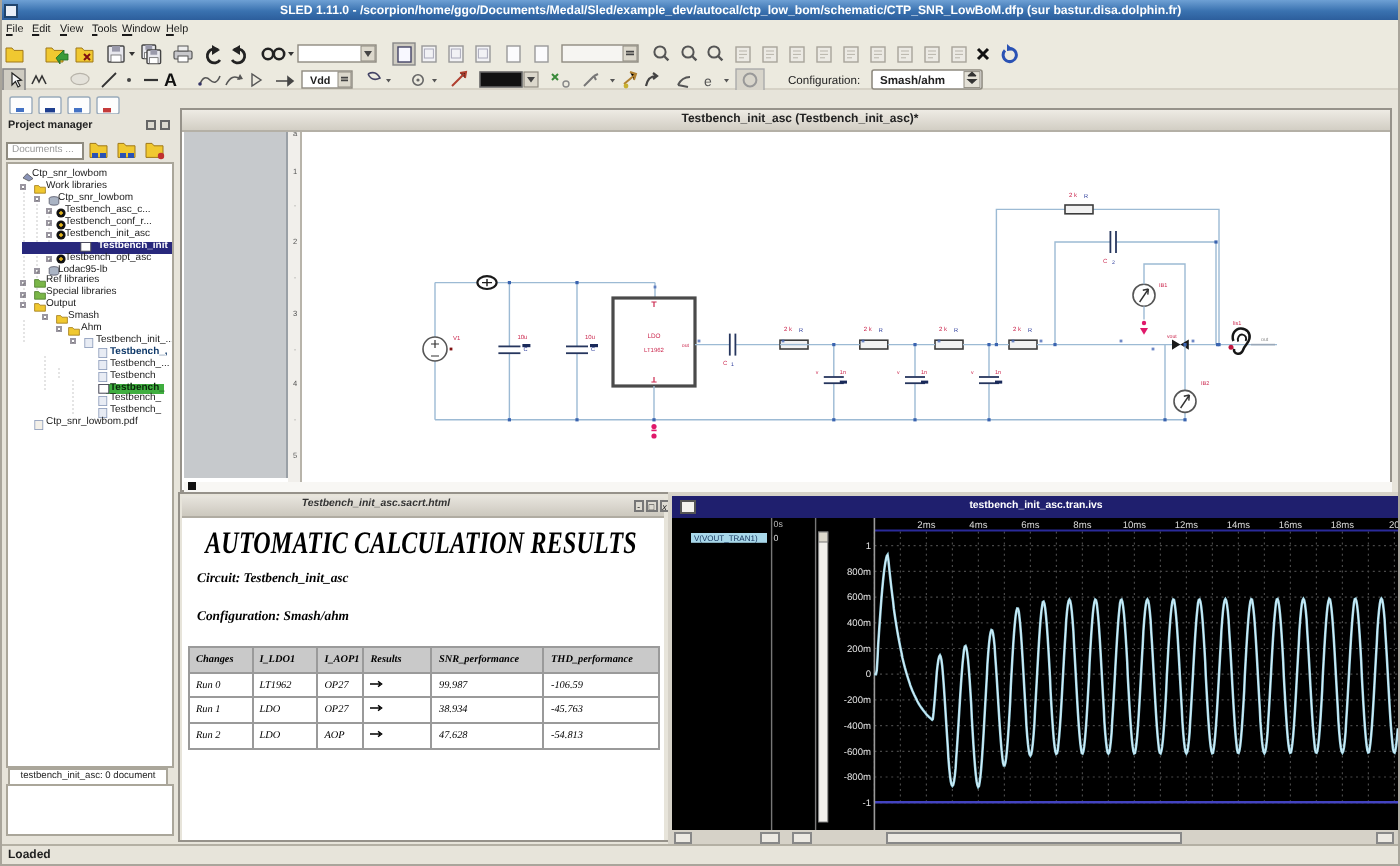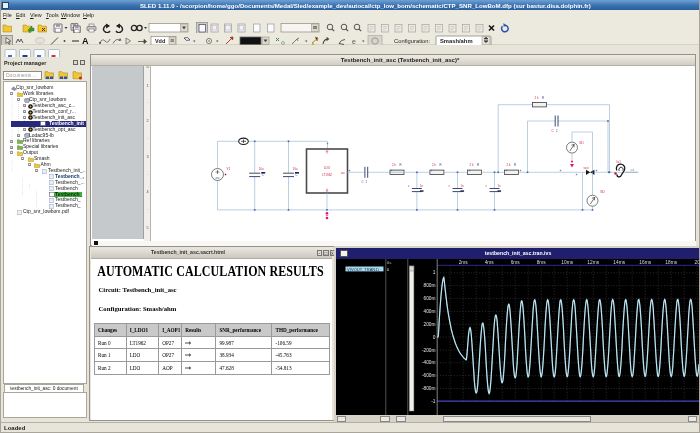--- a/index.html
+++ b/index.html
@@ -23,21 +23,21 @@
 #statusbar{left:0;top:422px;width:700px;height:11px;background:#e7e4da;border-top:1px solid #b4b0a4;font-size:6px;font-weight:bold;color:#222;}
 #statusbar span{position:absolute;left:4px;top:2px;}
 
 #schemwin{left:90px;top:54px;width:606px;height:192px;background:#fff;border:1px solid #96928a;}
 #schemtitle{left:0;top:0;width:604px;height:10.5px;background:linear-gradient(#eeebe4,#d2cec4);border-bottom:1px solid #b4b0a6;text-align:center;font-size:6px;font-weight:bold;color:#222;line-height:10.5px;text-indent:14px;}
 #schemgray{left:0.5px;top:10.5px;width:52px;height:173px;background:#c6c9cc;border-right:1px solid #9aa0a6;}
 #schemruler{left:53px;top:10.5px;width:7px;height:175px;background:#f1efeb;border-right:1px solid #b8b4aa;font-size:3.6px;color:#666;text-align:center;}
 #schemscroll{left:0.5px;top:185.5px;width:604px;height:5px;background:#f8f7f4;}
 #schemscroll i{position:absolute;left:2px;top:0.5px;width:4px;height:4px;background:#111;}
 
-#repwin{left:88.5px;top:245.5px;width:257px;height:175.5px;background:#e7e4da;border:1px solid #96928a;}
+#repwin{left:88.5px;top:245.5px;width:257px;height:175.5px;background:#e7e4da;border:1px solid #96928a;font-style:italic;}
 #reptitle{left:1px;top:1px;width:241.5px;height:11px;background:linear-gradient(#e8e5de,#ccc8be);border-bottom:1px solid #b0aca2;}
 #reptitle .t{position:absolute;left:0;top:1.5px;width:195px;text-align:center;font-size:5.2px;font-weight:bold;color:#333;}
 .wbtn{position:absolute;top:2.5px;width:5.5px;height:5.5px;background:#dedbd2;border:0.5px solid #777;font-size:4.5px;line-height:5px;text-align:center;color:#222;}
 #repbody{left:1px;top:12px;width:241.5px;height:161px;background:#fff;overflow:hidden;font-family:"Liberation Serif",serif;color:#000;}
 #repbody h1{position:absolute;left:0;top:3.5px;width:240px;text-align:center;font-size:12px;letter-spacing:0.1px;white-space:nowrap;transform:scaleY(1.3);transform-origin:top center;}
 .repline{position:absolute;left:8px;font-size:6.7px;font-weight:bold;white-space:nowrap;}
 #reptable{position:absolute;left:3.5px;top:64px;border-collapse:collapse;font-size:5.2px;}
 #reptable td{border:1px solid #9a9a9a;padding:0;height:12.6px;padding-left:3px;white-space:nowrap;}
 #reptable .hd td{background:#c9c9c9;font-weight:bold;height:13.4px;}
 

